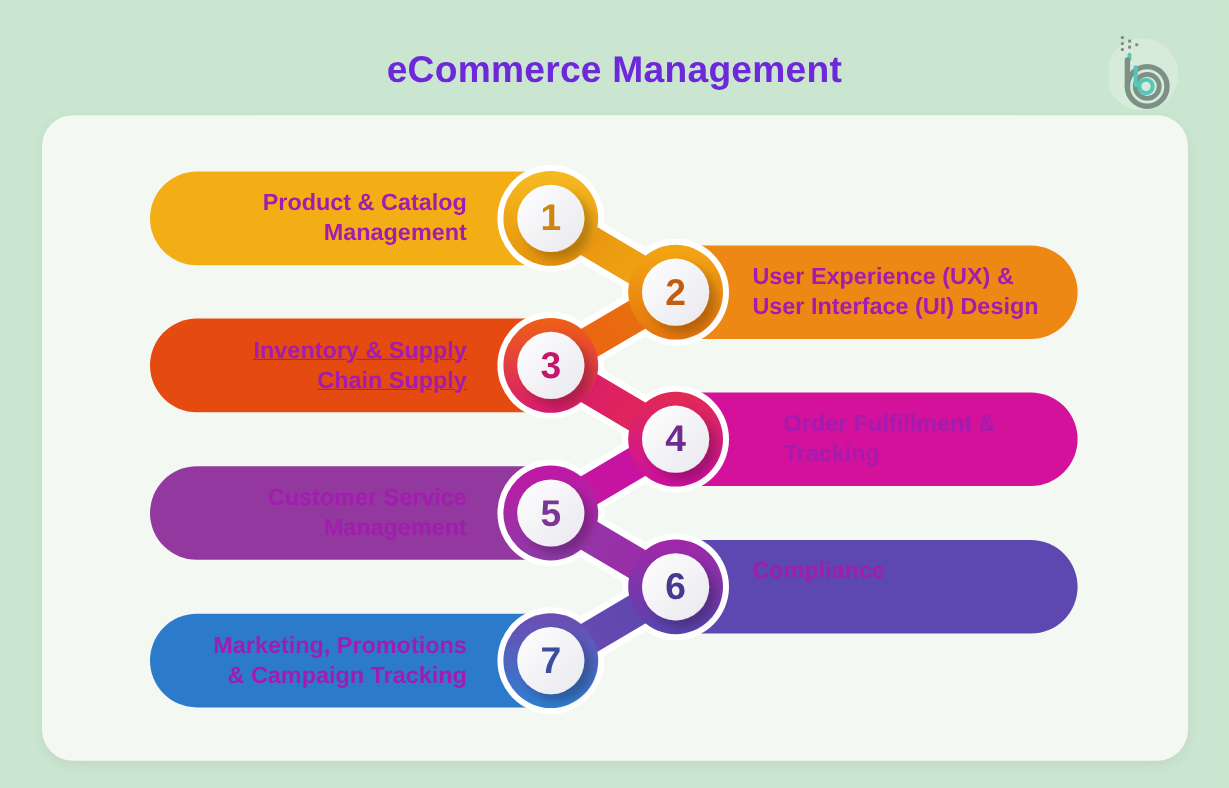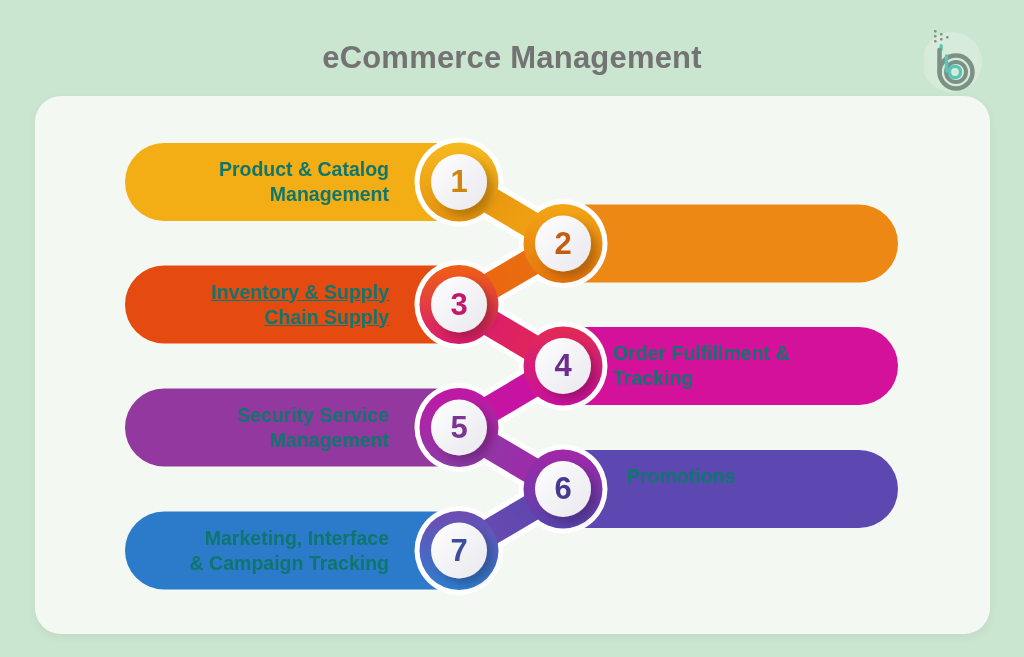--- a/index.html
+++ b/index.html
@@ -3,30 +3,30 @@
 <meta charset="utf-8">
 <style>
   html,body { margin:0; padding:0; background:#CBE6D0; }
   .stage {
     position:relative; width:1024px; height:657px; overflow:hidden;
     font-family:"Liberation Sans","DejaVu Sans",sans-serif;
   }
   .title {
     position:absolute; top:40px; left:0; width:100%; margin:0;
     text-align:center; font-size:31px; font-weight:800;
-    letter-spacing:0.2px; color:#737373;
+    letter-spacing:0.2px; color:#6d28d9;
   }
   .card {
     position:absolute; left:35px; top:96px; width:955px; height:538px;
     border-radius:26px; box-shadow:0 3px 10px rgba(0,0,0,0.06);
   }
   .chain { position:absolute; left:0; top:0; }
   .logo { position:absolute; left:924px; top:26px; }
   .label {
-    position:absolute; color:#0f766e; font-size:19.5px; line-height:25px;
+    position:absolute; color:#a21caf; font-size:19.5px; line-height:25px;
     font-weight:700; white-space:nowrap;
   }
   .label .ln { display:block; }
   .label-left  { text-align:right; }
   .label-right { text-align:left; }
   .num {
     position:absolute; width:60px; height:60px; line-height:60px;
     text-align:center; font-size:31px; font-weight:700;
   }
 </style>
@@ -180,33 +180,37 @@
   <div class="num" style="left: 429px; top: 274.5px; color: rgb(194, 24, 107);">3</div>
   <div class="num" style="left: 533px; top: 336px; color: rgb(110, 44, 143);">4</div>
   <div class="num" style="left: 429px; top: 397.5px; color: rgb(123, 54, 148);">5</div>
   <div class="num" style="left: 533px; top: 459px; color: rgb(70, 57, 143);">6</div>
   <div class="num" style="left: 429px; top: 520.5px; color: rgb(59, 77, 156);">7</div>
 
   <div class="label label-left" style="left:139px; top:157px; width:250px;">
     <span class="ln">Product &amp; Catalog</span>
     <span class="ln">Management</span>
   </div>
+  <div class="label label-right" style="left:627px; top:218.5px; width:260px;">
+    <span class="ln">User Experience (UX) &amp;</span>
+    <span class="ln">User Interface (UI) Design</span>
+  </div>
   <div class="label label-left" style="left:139px; top:279.5px; width:250px;text-decoration:underline;">
     <span class="ln">Inventory &amp; Supply</span>
     <span class="ln">Chain Supply</span>
   </div>
-  <div class="label label-right" style="left:613px; top:341px; width:260px;">
+  <div class="label label-right" style="left:653px; top:341px; width:260px;">
     <span class="ln">Order Fulfillment &amp;</span>
     <span class="ln">Tracking</span>
   </div>
   <div class="label label-left" style="left:139px; top:402.5px; width:250px;">
-    <span class="ln">Security Service</span>
+    <span class="ln">Customer Service</span>
     <span class="ln">Management</span>
   </div>
   <div class="label label-right" style="left:627px; top:464px; width:260px;">
-    <span class="ln">Promotions</span>
+    <span class="ln">Compliance</span>
   </div>
   <div class="label label-left" style="left:139px; top:525.5px; width:250px;">
-    <span class="ln">Marketing, Interface</span>
+    <span class="ln">Marketing, Promotions</span>
     <span class="ln">&amp; Campaign Tracking</span>
   </div>
 
 </div>
 
 </body></html>

